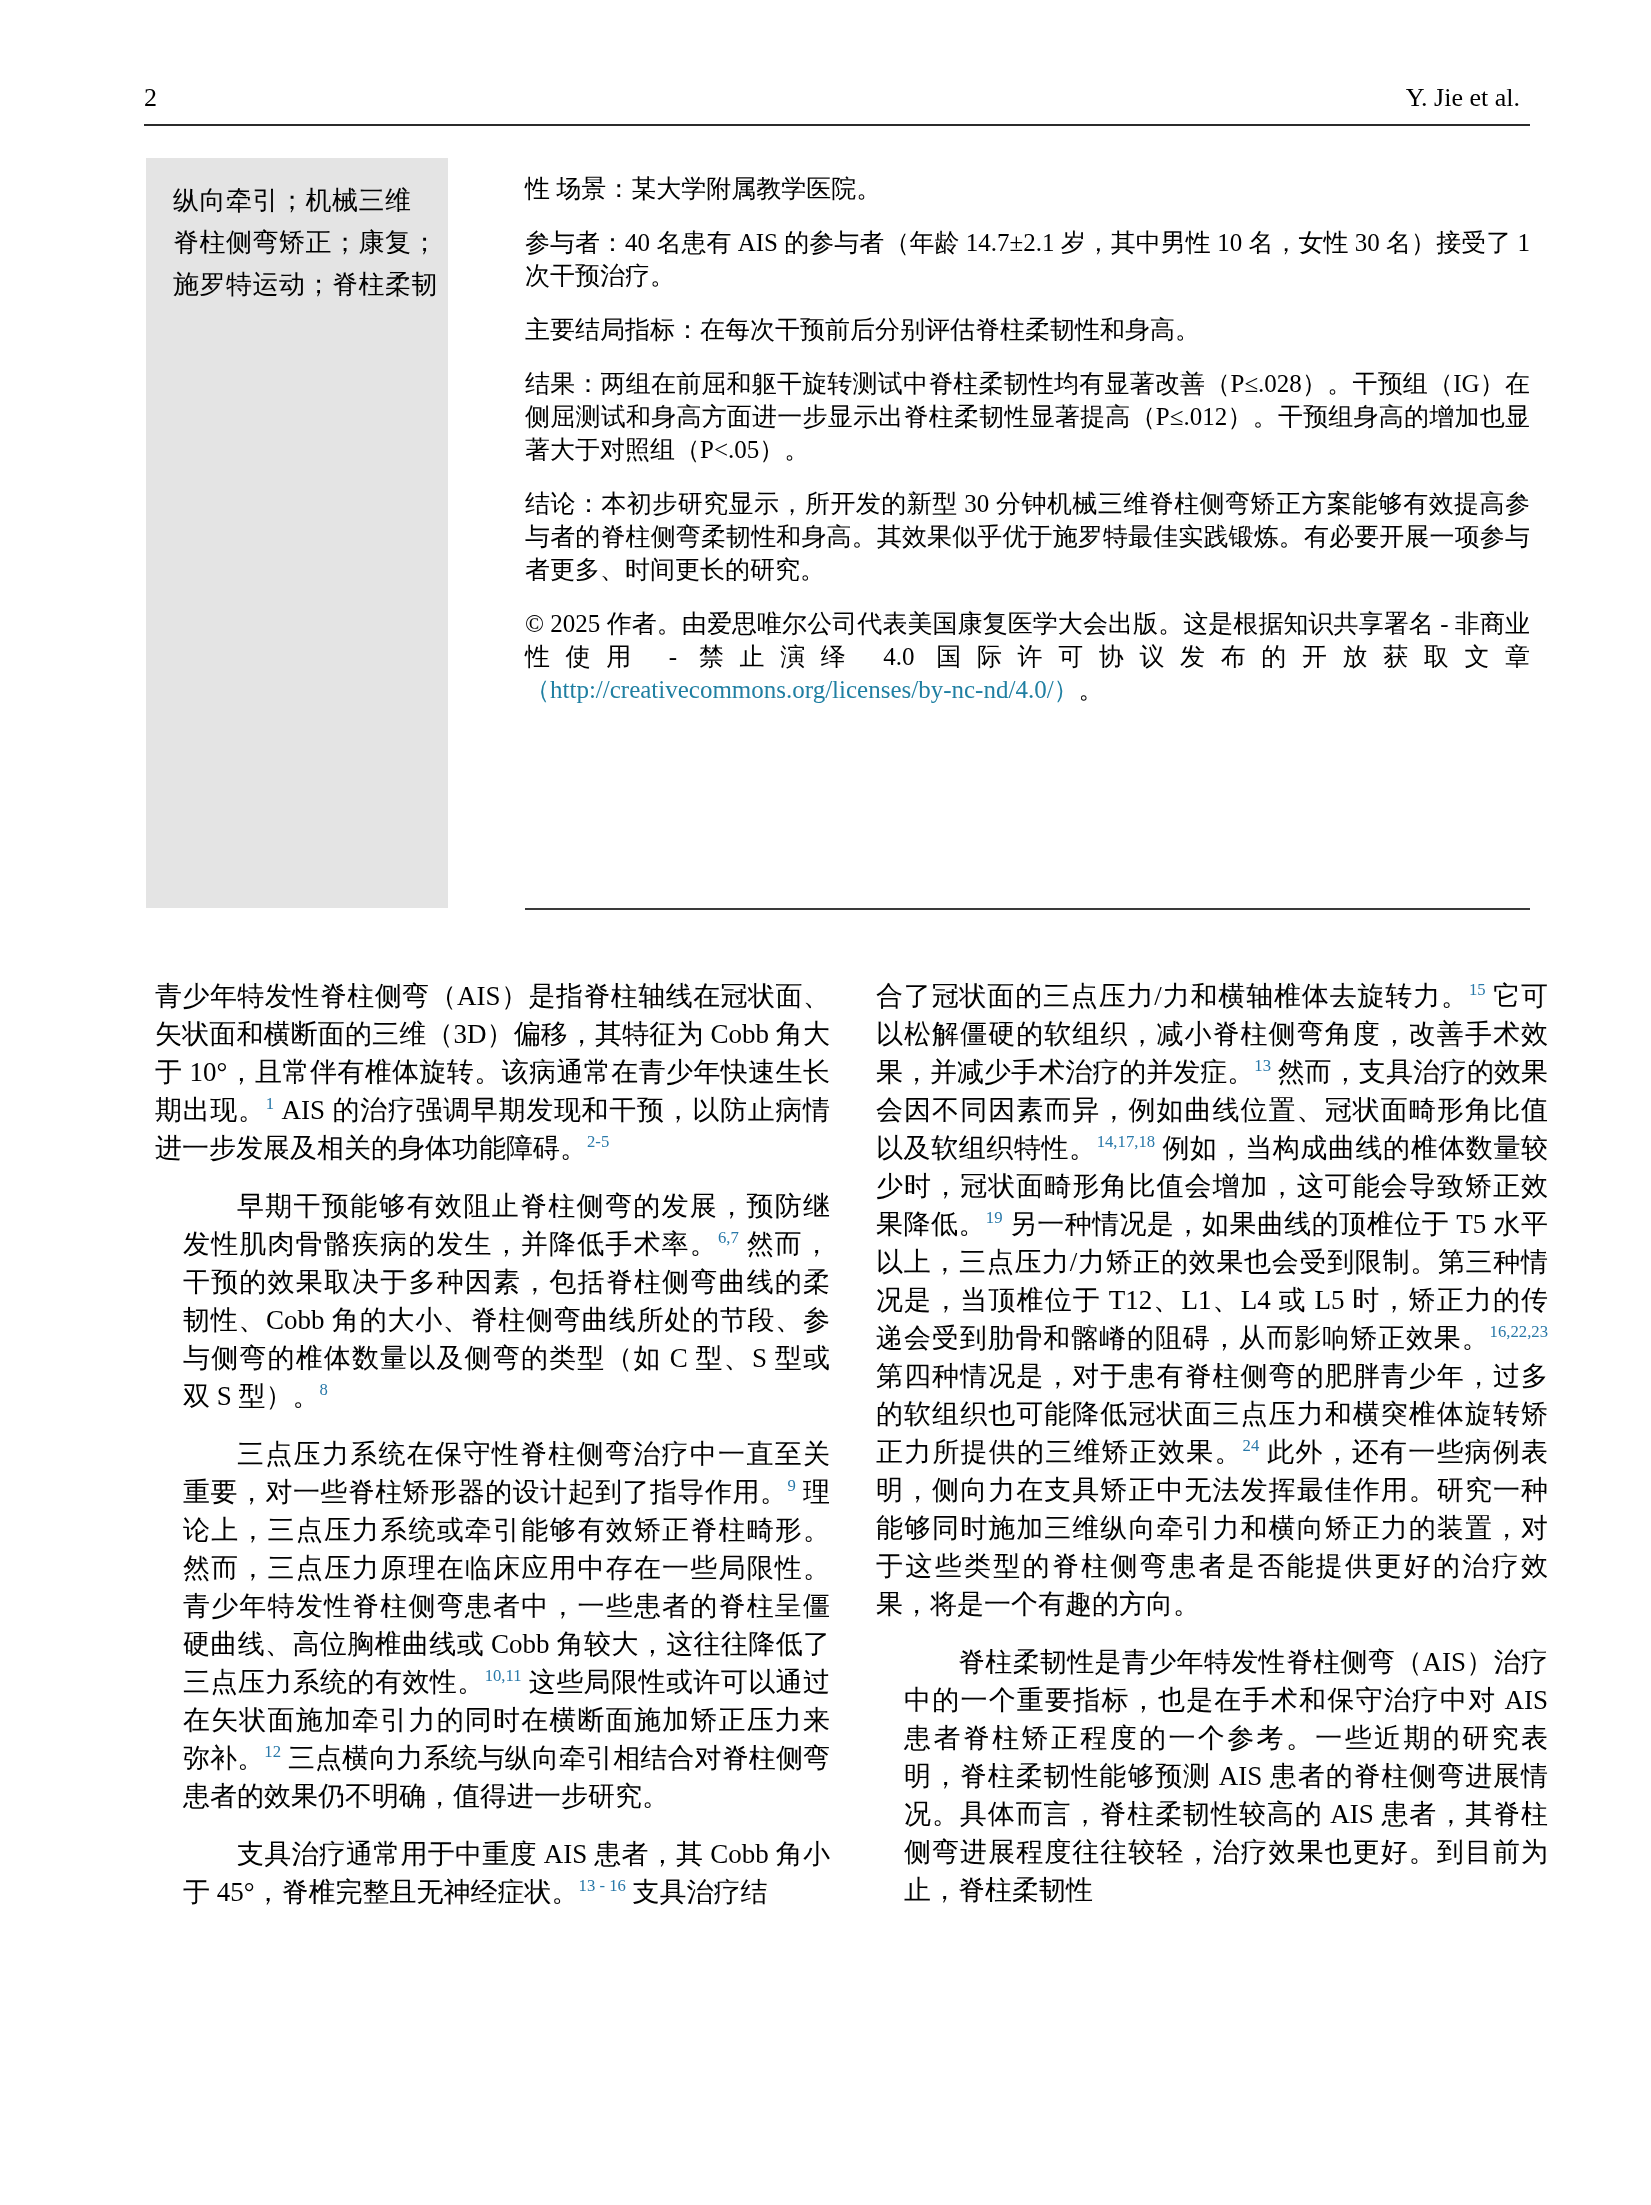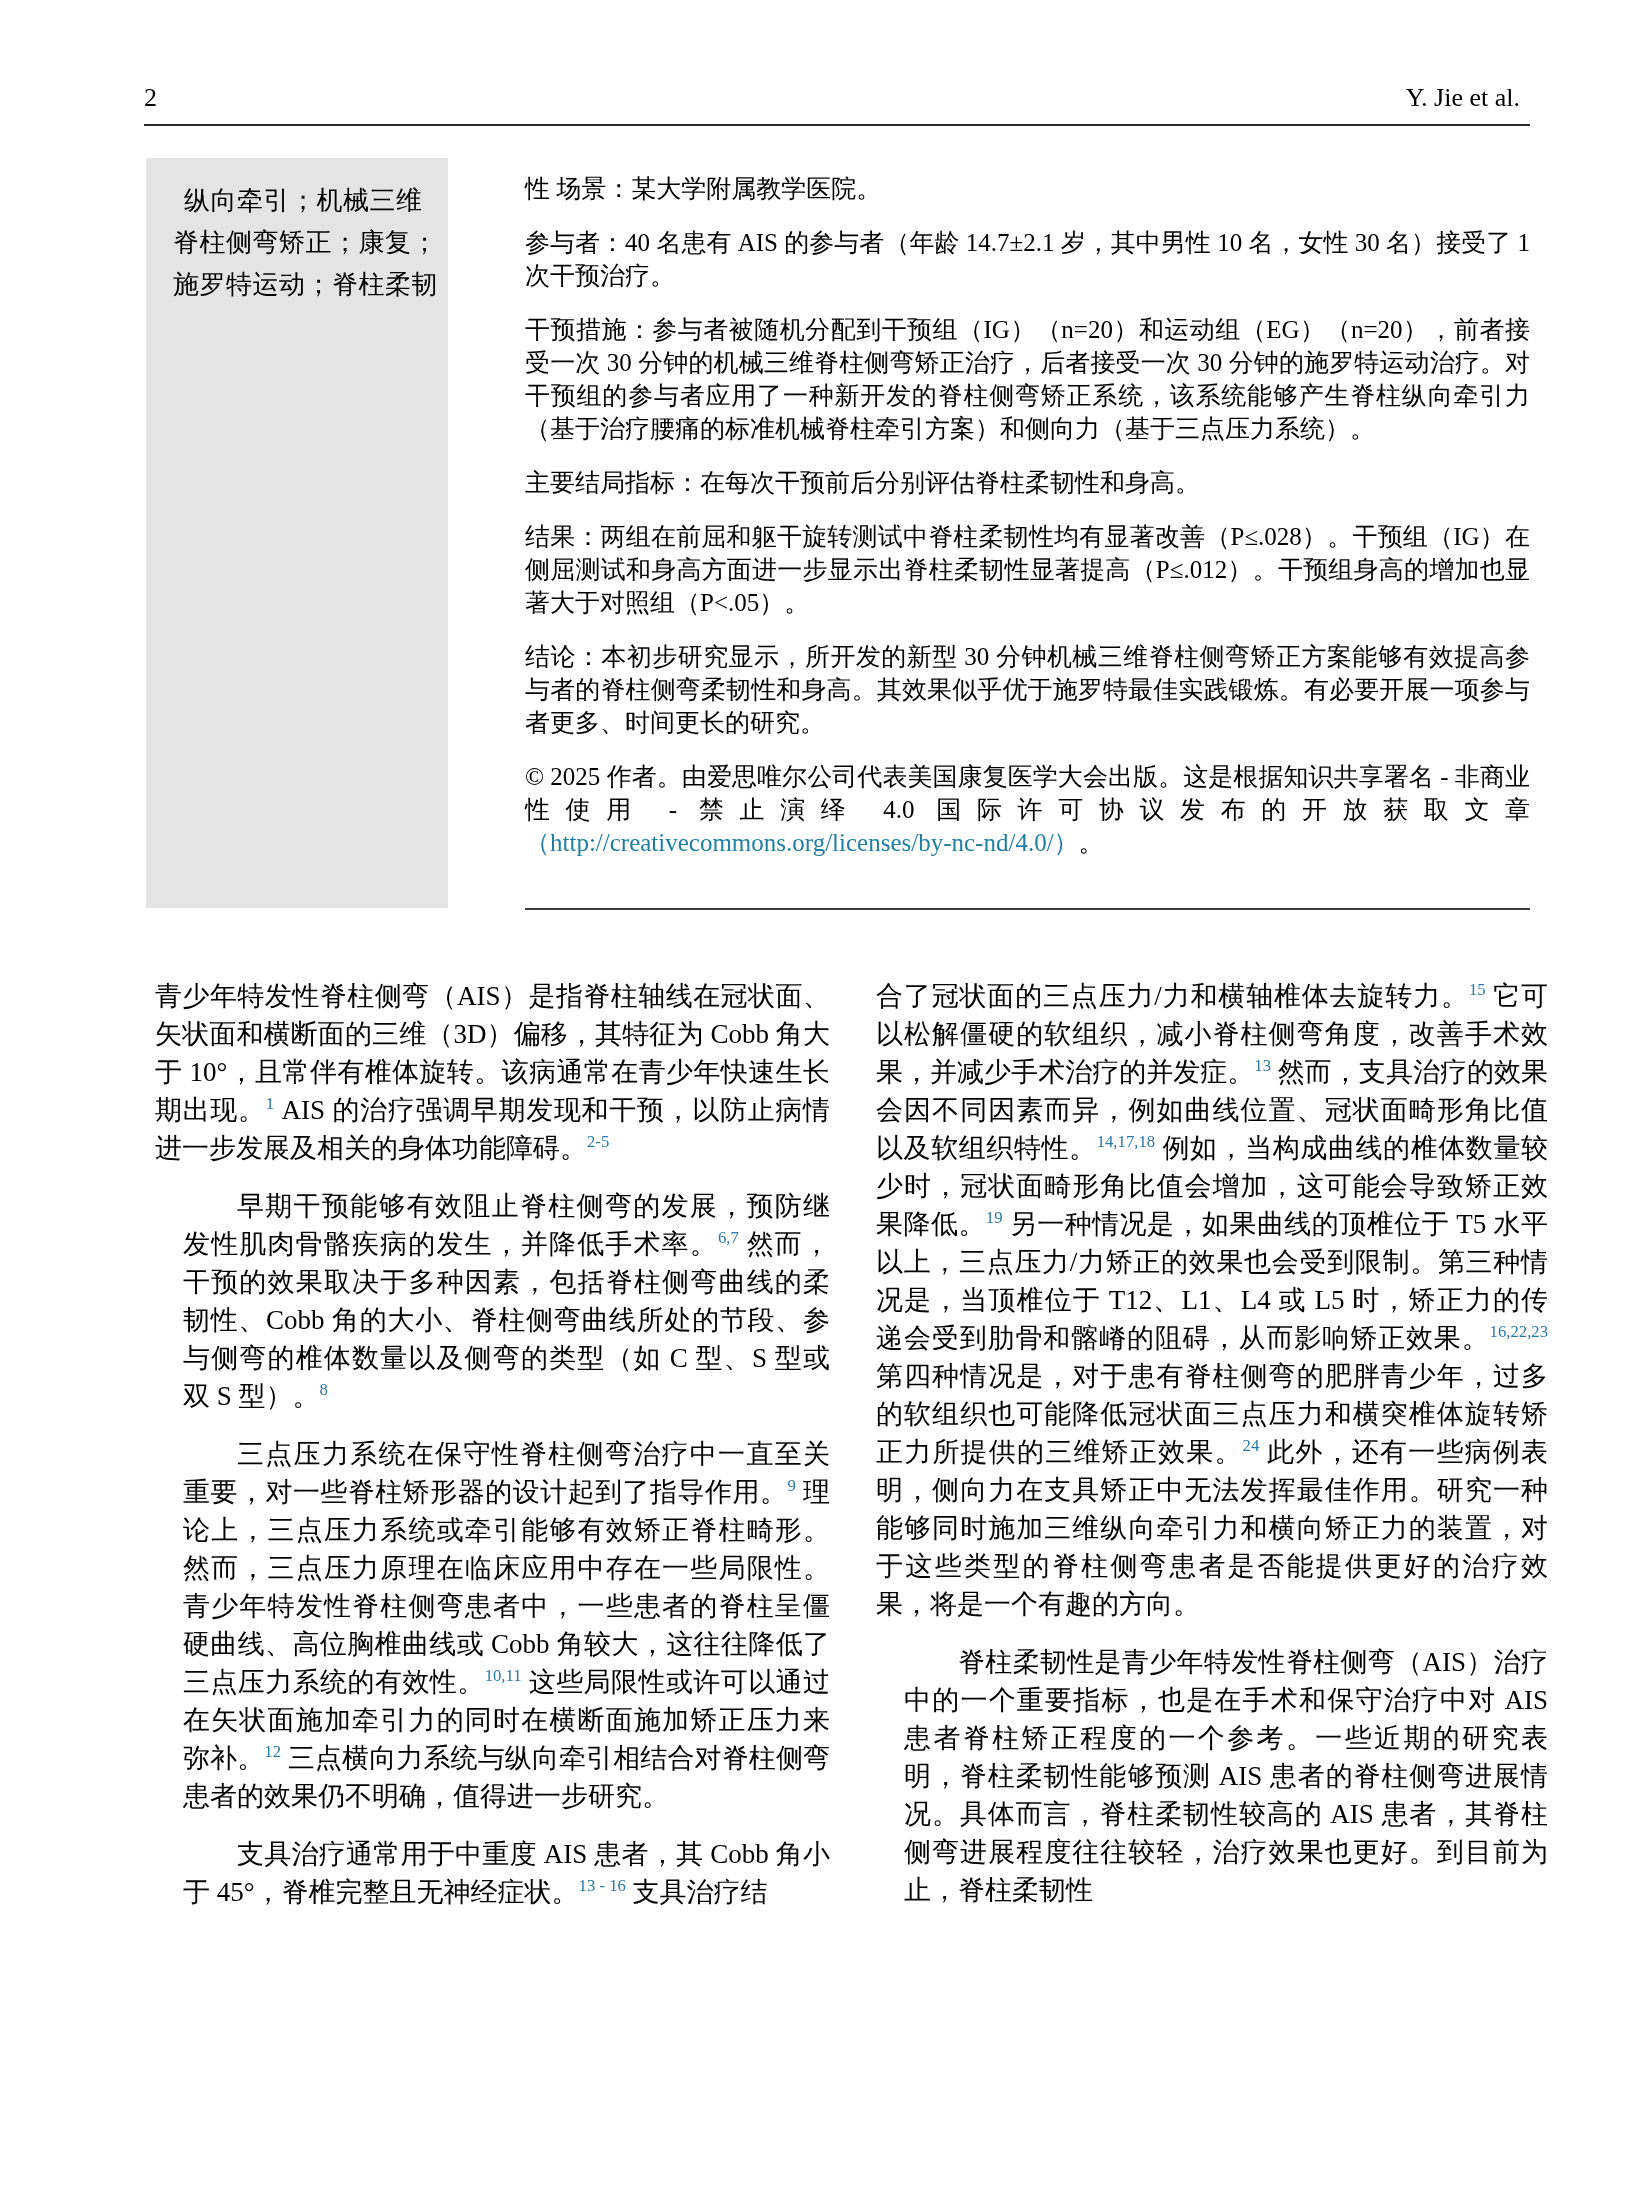--- a/index.html
+++ b/index.html
@@ -36,21 +36,20 @@
   
   .kw-box{
     position:absolute;
     left:146px;
     top:158px;
     width:302px;
     height:750px;
     background:var(--keywords-bg);
     box-sizing:border-box;
     padding:22px 14.6px 0 27px;
-    text-align:center;
   }
   .kw-line{
     font-size:26px;
     line-height:42px;
     white-space:nowrap;
     letter-spacing:0.5px;
   }
   
   .abstract{
     position:absolute;
@@ -107,21 +106,20 @@
 
   <div class="kw-box">
       <div class="kw-line">纵向牵引；机械三维</div>
       <div class="kw-line">脊柱侧弯矫正；康复；</div>
       <div class="kw-line">施罗特运动；脊柱柔韧</div>
     </div>
 
   <div class="abstract">
       <p>性 场景：某大学附属教学医院。</p>
       <p>参与者：40 名患有 AIS 的参与者（年龄 14.7±2.1 岁，其中男性 10 名，女性 30 名）接受了 1 次干预治疗。</p>
-      <p>干预措施：参与者被随机分配到干预组（IG）（n=20）和运动组（EG）（n=20），前者接受一次 30 分钟的机械三维脊柱侧弯矫正治疗，后者接受一次 30 分钟的施罗特运动治疗。对干预组的参与者应用了一种新开发的脊柱侧弯矫正系统，该系统能够产生脊柱纵向牵引力（基于治疗腰痛的标准机械脊柱牵引方案）和侧向力（基于三点压力系统）。</p>
       <p>主要结局指标：在每次干预前后分别评估脊柱柔韧性和身高。</p>
       <p>结果：两组在前屈和躯干旋转测试中脊柱柔韧性均有显著改善（P≤.028）。干预组（IG）在侧屈测试和身高方面进一步显示出脊柱柔韧性显著提高（P≤.012）。干预组身高的增加也显著大于对照组（P&lt;.05）。</p>
       <p>结论：本初步研究显示，所开发的新型 30 分钟机械三维脊柱侧弯矫正方案能够有效提高参与者的脊柱侧弯柔韧性和身高。其效果似乎优于施罗特最佳实践锻炼。有必要开展一项参与者更多、时间更长的研究。</p>
       <p>© 2025 作者。由爱思唯尔公司代表美国康复医学大会出版。这是根据知识共享署名 - 非商业性使用 - 禁止演绎 4.0 国际许可协议发布的开放获取文章<span class="link">（http://creativecommons.org/licenses/by-nc-nd/4.0/）</span>。</p>
     </div>
 
   <div class="divider"></div>
 
   <div class="col col-left">
       <p>青少年特发性脊柱侧弯（AIS）是指脊柱轴线在冠状面、矢状面和横断面的三维（3D）偏移，其特征为 Cobb 角大于 10°，且常伴有椎体旋转。该病通常在青少年快速生长期出现。<sup class="ref">1</sup> AIS 的治疗强调早期发现和干预，以防止病情进一步发展及相关的身体功能障碍。<sup class="ref">2-5</sup></p>

